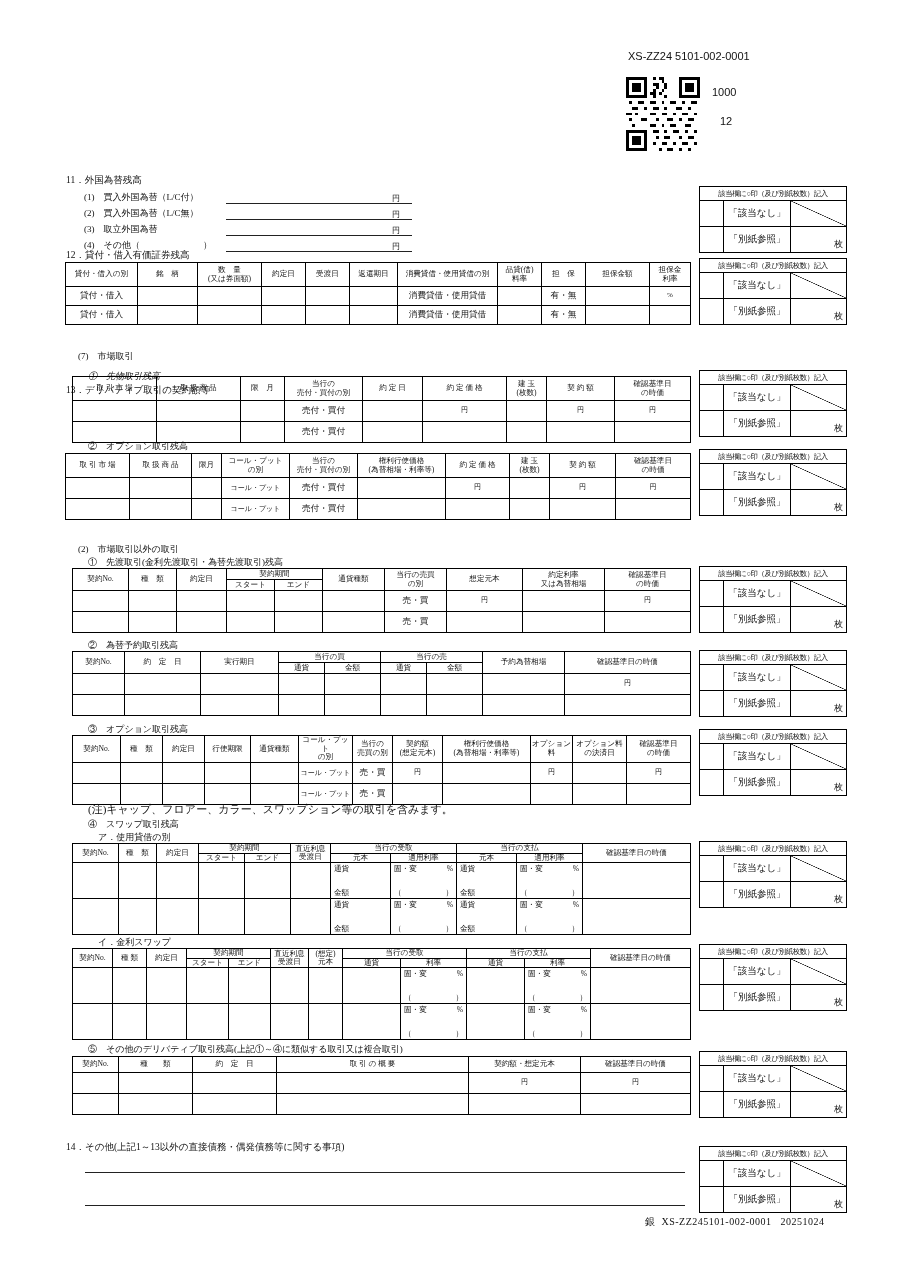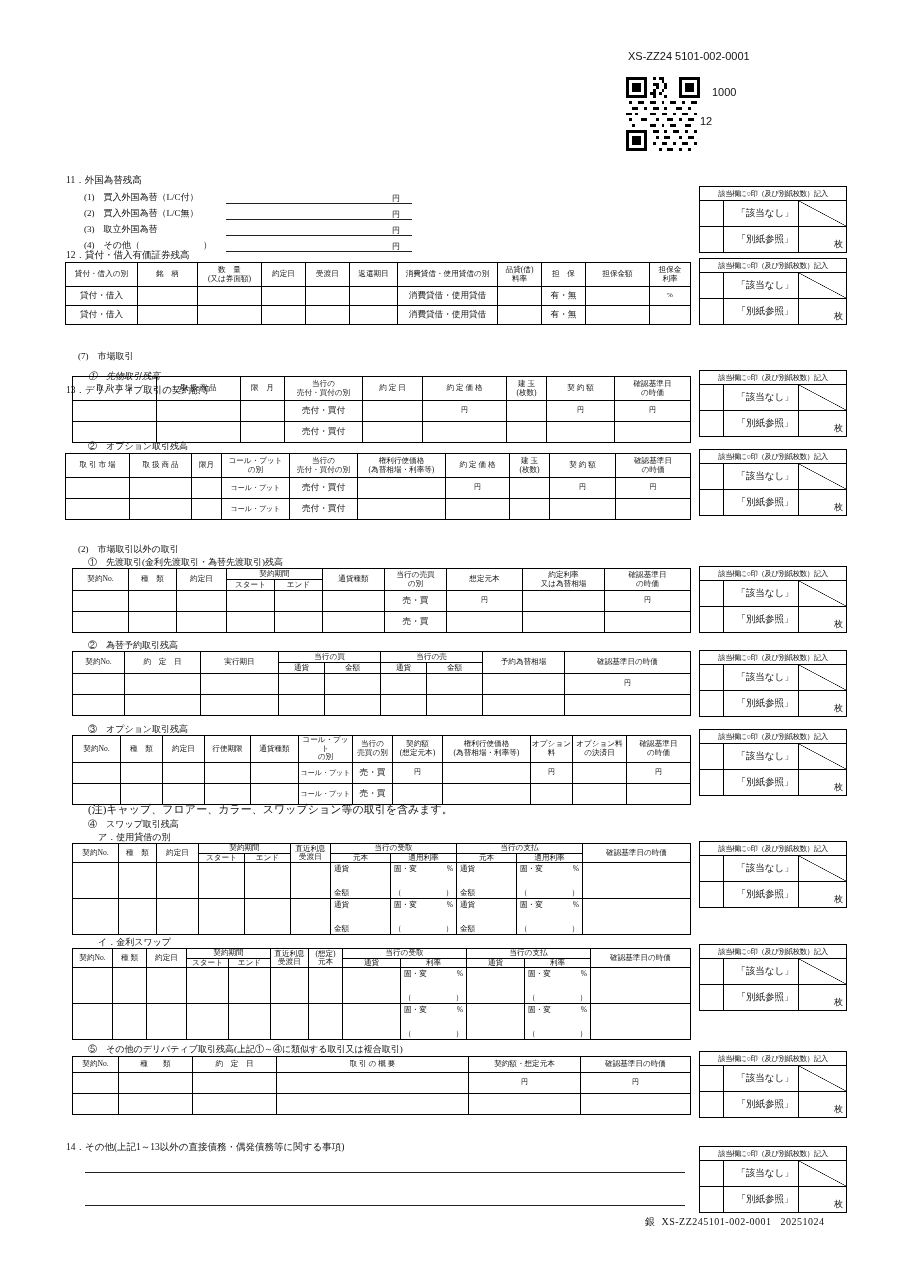--- a/index.html
+++ b/index.html
@@ -26,21 +26,21 @@
   .fill .yen{font-size:8px;padding-right:12px;line-height:1;}
   .uline{display:inline-block;border-bottom:1px solid #222;height:11px;vertical-align:bottom;}
   
   .annbox{position:absolute;left:699px;width:146px;border:1.4px solid #000;background:#fff;}
   .ahd{border-bottom:1px solid #000;font-size:7.4px;text-align:center;padding:1.5px 0;
        letter-spacing:-0.4px;white-space:nowrap;}
   .ar{display:flex;height:25px;}
   .ar + .ar{border-top:1px solid #000;}
   .ac1{width:23px;border-right:1px solid #000;}
   .ac2{width:66px;border-right:1px solid #000;display:flex;align-items:center;
-       justify-content:center;font-size:9.5px;white-space:nowrap;margin-left:8px;}
+       justify-content:center;font-size:9.5px;white-space:nowrap;}
   .ac3{flex:1;display:flex;align-items:flex-end;justify-content:flex-end;
        padding:1px 3px;font-size:9px;}
   .diag{background:linear-gradient(to right top,transparent calc(50% - 0.6px),#000 50%,transparent calc(50% + 0.6px));}
   
   .doc-code{font-size:11px;font-family:"Liberation Sans","DejaVu Sans",sans-serif;}
   .qr-num{font-size:11px;font-family:"Liberation Sans","DejaVu Sans",sans-serif;}
   .footer{font-size:10px;letter-spacing:0.5px;}
   .s11-line{display:flex;align-items:flex-end;height:16px;font-size:9px;}
   .s11-line .lbl{width:142px;}
 </style>
@@ -59,21 +59,21 @@
       <path d="M18 0h7v7h-7z"></path>
         <rect x="19" y="1" width="5" height="5" fill="#fff"></rect>
         <rect x="20" y="2" width="3" height="3"></rect>
       <path d="M0 18h7v7h-7z"></path>
         <rect x="1" y="19" width="5" height="5" fill="#fff"></rect>
         <rect x="2" y="20" width="3" height="3"></rect>
       <path d="M9 0h1v1H9zM11 0h2v1h-2zM12 1h1v1h-1zM9 2h2v1H9zM13 2h1v2h-1zM10 3h1v1h-1zM9 4h1v1H9zM12 4h1v1h-1zM8 5h2v1H8zM11 5h1v1h-1zM13 6h1v1h-1zM9 6h1v1H9zM1 8h1v1H1zM4 8h2v1H4zM8 8h2v1H8zM12 8h1v1h-1zM15 8h2v1h-2zM19 8h1v1h-1zM22 8h2v1h-2zM2 10h2v1H2zM6 10h1v1H6zM9 10h2v1H9zM13 10h1v1h-1zM17 10h2v1h-2zM21 10h1v1h-1zM0 12h2v1H0zM3 12h1v1H3zM8 12h2v1H8zM12 12h2v1h-2zM16 12h1v1h-1zM19 12h2v1h-2zM23 12h1v1h-1zM1 14h1v1H1zM5 14h2v1H5zM10 14h1v1h-1zM14 14h2v1h-2zM18 14h1v1h-1zM21 14h2v1h-2zM2 16h1v1H2zM8 16h2v1H8zM12 16h1v1h-1zM15 16h2v1h-2zM20 16h2v1h-2zM9 18h2v1H9zM13 18h1v1h-1zM16 18h2v1h-2zM20 18h1v1h-1zM23 18h1v1h-1zM10 20h1v1h-1zM13 20h2v1h-2zM18 20h1v1h-1zM21 20h2v1h-2zM9 22h1v1H9zM12 22h2v1h-2zM16 22h1v1h-1zM19 22h2v1h-2zM23 22h1v1h-1zM11 24h1v1h-1zM14 24h2v1h-2zM18 24h1v1h-1zM21 24h1v1h-1z"></path>
     </g>
   </svg>
   <div class="abs qr-num" style="left:712px;top:86px;">1000</div>
-  <div class="abs qr-num" style="left:700px;top:115px;">12</div>
+  <div class="abs qr-num" style="left:720px;top:115px;">12</div>
 
   <div class="abs sec-title" style="left:66px;top:174px;">11．外国為替残高</div>
   <div class="abs" style="left:84px;top:188px;">
     <div class="s11-line">
         <span class="lbl">(1)　買入外国為替（L/C付）</span>
         <span class="fill" style="width:186px">
           <span class="yen">円</span>
         </span>
       </div>
     <div class="s11-line">

